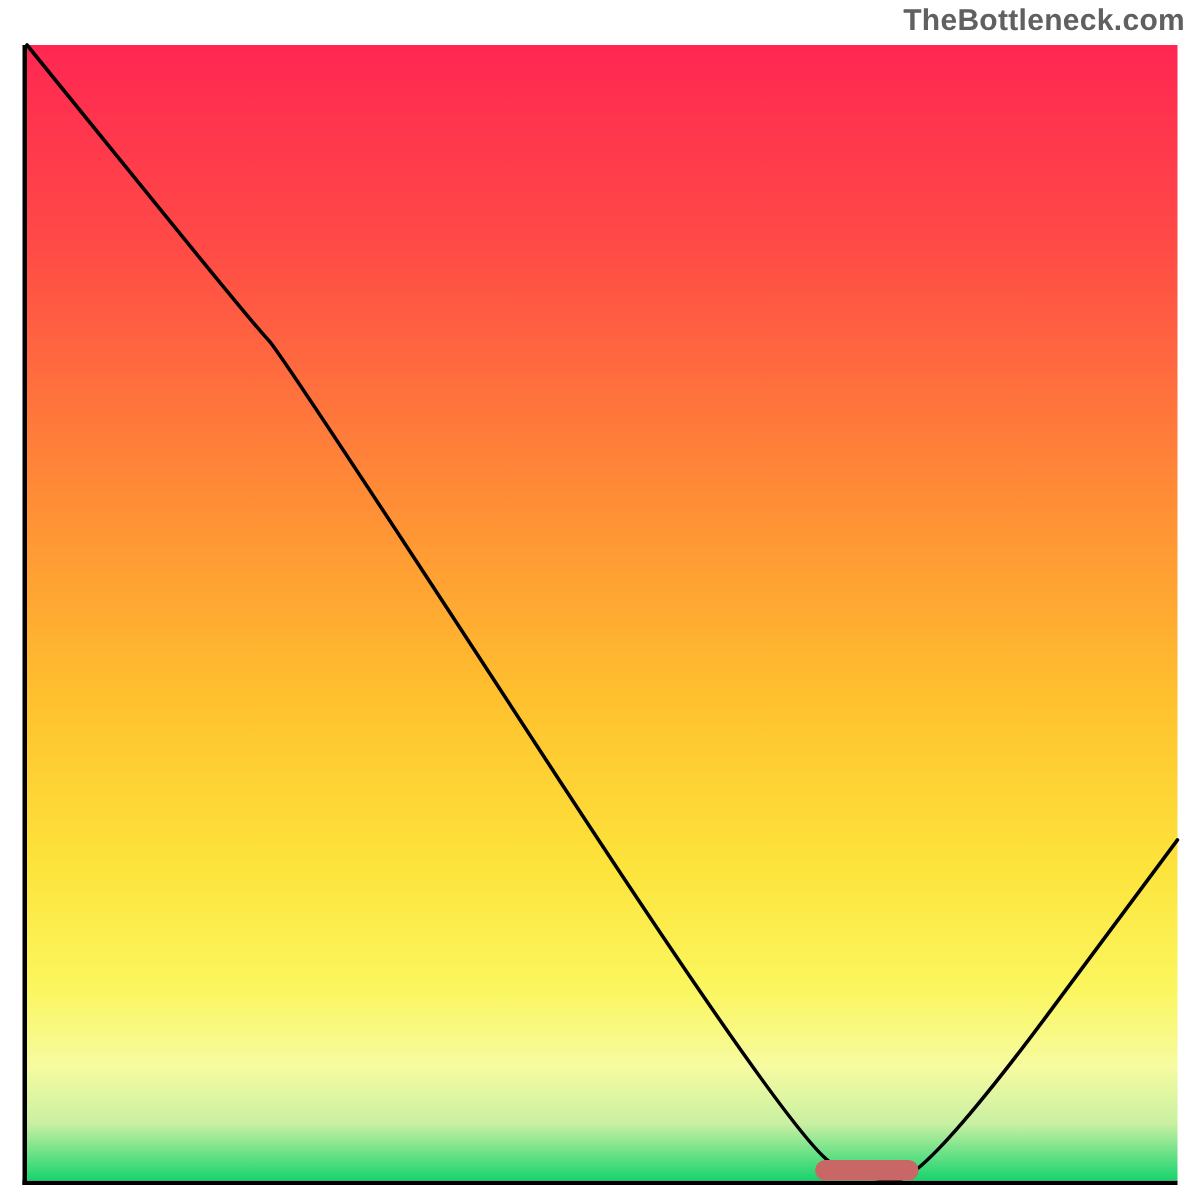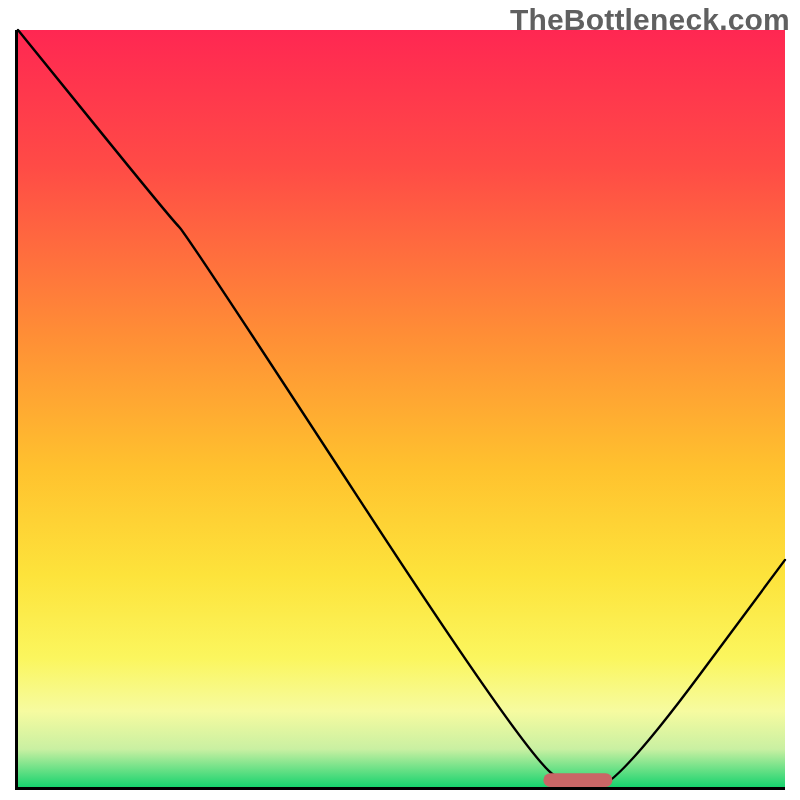--- a/index.html
+++ b/index.html
@@ -13,21 +13,21 @@
   }
   .stage {
     position: relative;
     width: 800px;
     height: 800px;
   }
   .watermark {
     position: absolute;
     top: 3px;
     right: 10px;
-    font-size: 30px;
+    font-size: 20px;
     font-weight: 600;
     color: #606060;
     letter-spacing: 0.2px;
   }
   .plot {
     position: absolute;
     left: 15px;
     top: 30px;
     width: 770px;
     height: 760px;

